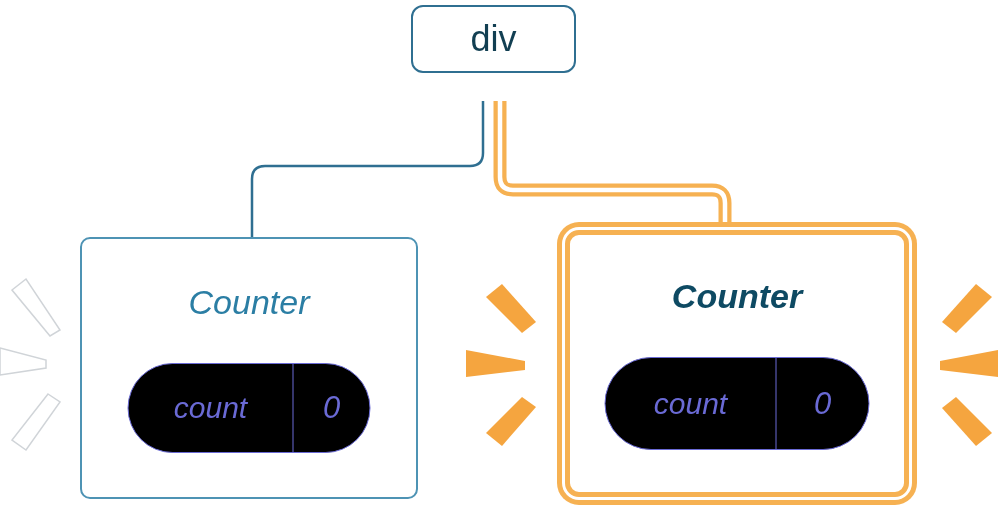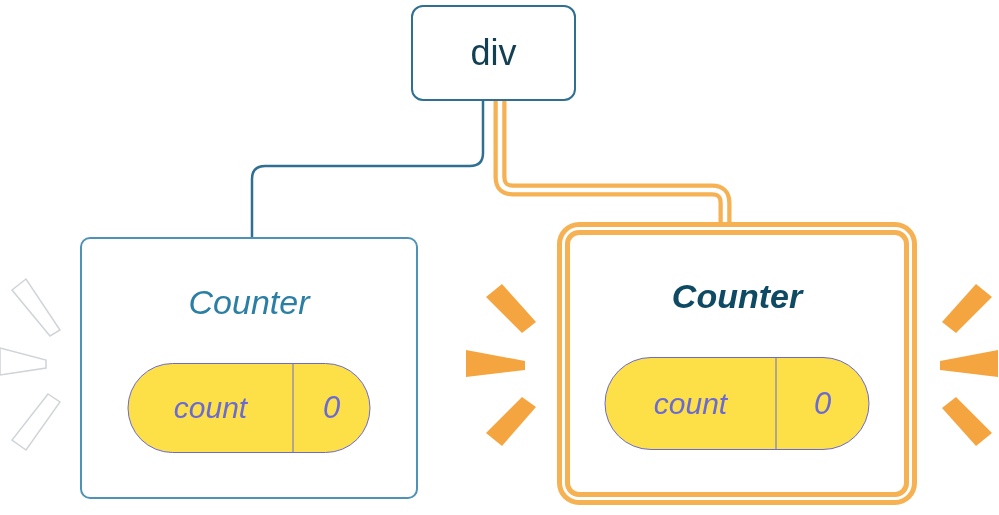--- a/index.html
+++ b/index.html
@@ -6,21 +6,21 @@
   .canvas{
     position:relative;width:999px;height:515px;background:#ffffff;
     font-family:"Liberation Sans",sans-serif;overflow:hidden;
     box-sizing:border-box;
   }
   .canvas *{box-sizing:border-box;}
   svg.layer{position:absolute;left:0;top:0;width:999px;height:515px;}
 
   
   .node-root{
-    position:absolute;left:411px;top:5px;width:165px;height:96px;
+    position:absolute;left:411px;top:5px;width:165px;height:68px;
     background:#ffffff;border:2.5px solid #2F6F91;border-radius:12px;
     display:flex;align-items:center;justify-content:center;
     font-size:36px;color:#123F52;
   }
 
   
   .node-counter{position:absolute;background:#ffffff;font-style:italic;}
   .node-counter.left{
     left:80px;top:237px;width:338px;height:262px;
     border:2px solid #4E93B4;border-radius:10px;
@@ -33,21 +33,21 @@
 
   .counter-title{
     position:absolute;left:0;right:0;text-align:center;font-size:34px;
   }
   .node-counter.left .counter-title{top:44px;color:#2B7EA4;font-weight:500;}
   .node-counter.right .counter-title{top:42px;color:#0E4A63;font-weight:700;}
 
   
   .pill{
     position:absolute;left:50%;transform:translateX(-50%);
-    display:flex;align-items:stretch;background:#fde047;
+    display:flex;align-items:stretch;background:#000000;
     border:1.5px solid #6A6AD5;border-radius:48px;overflow:hidden;
   }
   .node-counter.left .pill{top:124px;width:243px;height:90px;}
   .node-counter.right .pill{top:122px;width:265px;height:93px;}
   .pill-key{
     flex:1;display:flex;align-items:center;justify-content:center;
     font-size:30px;color:#6A6AD5;border-right:1.5px solid #6A6AD5;
   }
   .pill-value{
     width:76px;display:flex;align-items:center;justify-content:center;

